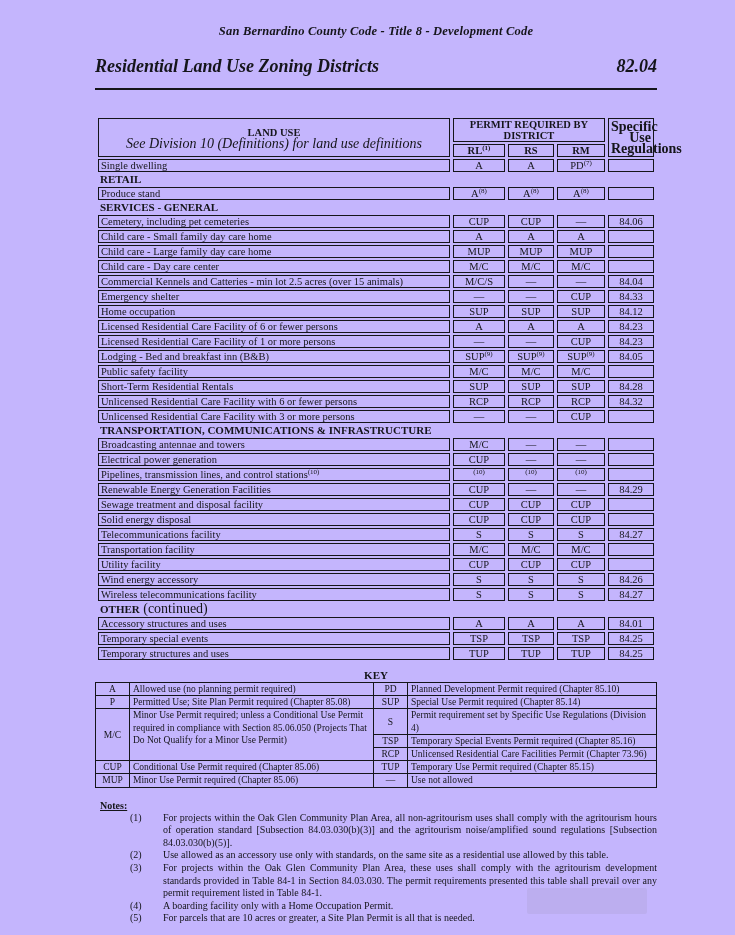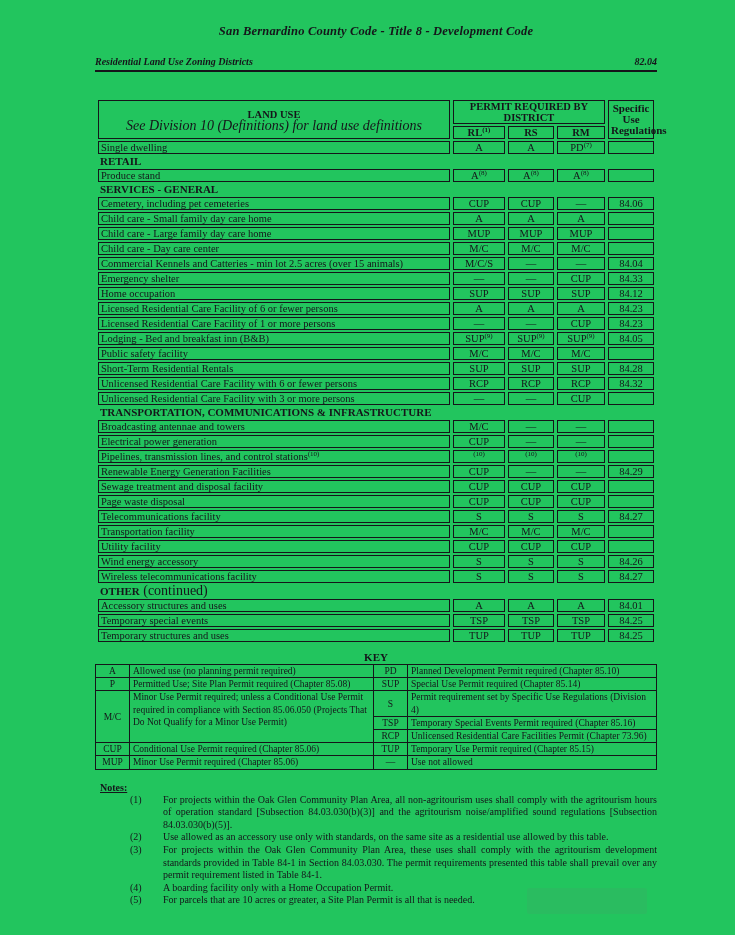--- a/index.html
+++ b/index.html
@@ -1,39 +1,39 @@
 <!DOCTYPE html>
 <html><head>
 <meta charset="utf-8">
 <style>
   html,body{margin:0;padding:0;background:#d8d8d8;}
   .page{
     position:relative;width:735px;height:935px;margin:0 auto;
-    background:#22c55e;color:#15151a;
+    background:#c4b5fd;color:#15151a;
     font-family:"Liberation Serif","DejaVu Serif",serif;
     overflow:hidden;
   }
   .content{position:absolute;left:95px;top:0;width:562px;}
   .doc-title{padding-top:24px;text-align:center;font-style:italic;font-weight:bold;font-size:12.5px;letter-spacing:.2px;}
   .section-head{
     margin-top:17px;display:flex;justify-content:space-between;align-items:flex-end;
-    border-bottom:2.5px solid #15151a;padding-bottom:3px;
-    font-style:italic;font-weight:bold;font-size:10px;
+    border-bottom:2.5px solid #15151a;padding-bottom:11px;
+    font-style:italic;font-weight:bold;font-size:18px;
   }
   
   .main-table{
     margin-top:26px;width:562px;table-layout:fixed;
     border-collapse:separate;border-spacing:3px 2px;font-size:10.5px;
   }
   .main-table td{border:1px solid #15151a;vertical-align:middle;height:10.5px;line-height:11px;padding:0 2px;}
   .landuse-cell{text-align:center;vertical-align:middle;}
   .landuse-title{font-weight:bold;font-size:10.5px;}
   .landuse-sub{font-style:italic;font-size:14px;}
   .permit-cell{font-weight:bold;text-align:center;padding:1px 14px;line-height:12px;height:auto;}
-  .spec-cell{font-weight:bold;text-align:center;font-size:11px;line-height:10px;padding:0 1px;}
+  .spec-cell{font-weight:bold;text-align:right;font-size:14px;line-height:10px;padding:0 1px;}
   .dcol{font-weight:bold;text-align:center;height:16px;}
   .use-cell{padding-left:8px;text-align:left;overflow:hidden;white-space:nowrap;}
   .val-cell,.reg-cell{text-align:center;}
   .section-cell{border:none !important;font-weight:bold;font-size:11px;padding:0;height:12px;line-height:12px;}
   .sec-suffix{font-weight:normal;font-size:14px;}
   sup.cellsup{font-size:7px;line-height:0;vertical-align:super;}
   
   .key-title{margin-top:7px;text-align:center;font-weight:bold;font-size:11px;}
   .key-table{margin-top:1px;width:562px;table-layout:fixed;border-collapse:collapse;font-size:9.5px;}
   .key-table td{border:1px solid #15151a;padding:0 3px;line-height:12.2px;vertical-align:top;}
@@ -244,21 +244,21 @@
             <td class="reg-cell">84.29</td>
           </tr>
           <tr>
             <td class="use-cell"><span>Sewage treatment and disposal facility</span></td>
             <td class="val-cell"><span>CUP</span></td>
             <td class="val-cell"><span>CUP</span></td>
             <td class="val-cell"><span>CUP</span></td>
             <td class="reg-cell"></td>
           </tr>
           <tr>
-            <td class="use-cell"><span>Page waste disposal</span></td>
+            <td class="use-cell"><span>Solid energy disposal</span></td>
             <td class="val-cell"><span>CUP</span></td>
             <td class="val-cell"><span>CUP</span></td>
             <td class="val-cell"><span>CUP</span></td>
             <td class="reg-cell"></td>
           </tr>
           <tr>
             <td class="use-cell"><span>Telecommunications facility</span></td>
             <td class="val-cell"><span>S</span></td>
             <td class="val-cell"><span>S</span></td>
             <td class="val-cell"><span>S</span></td>

